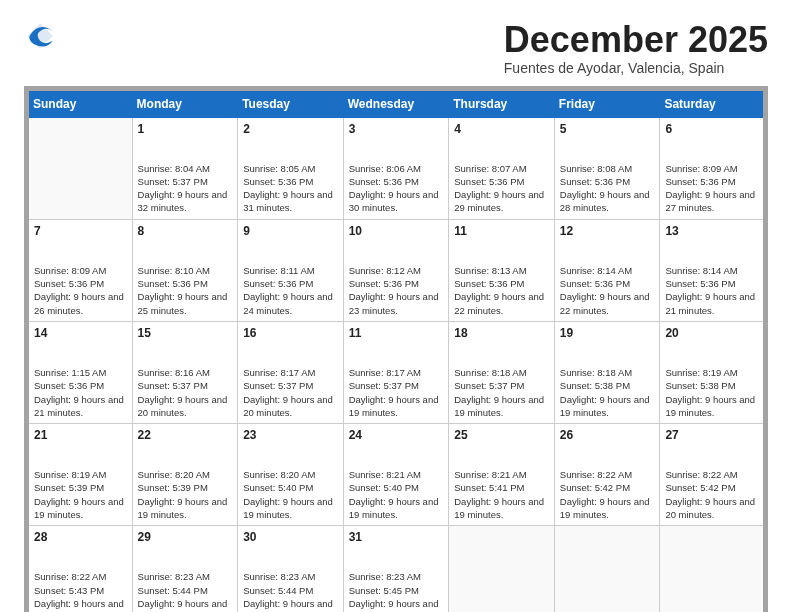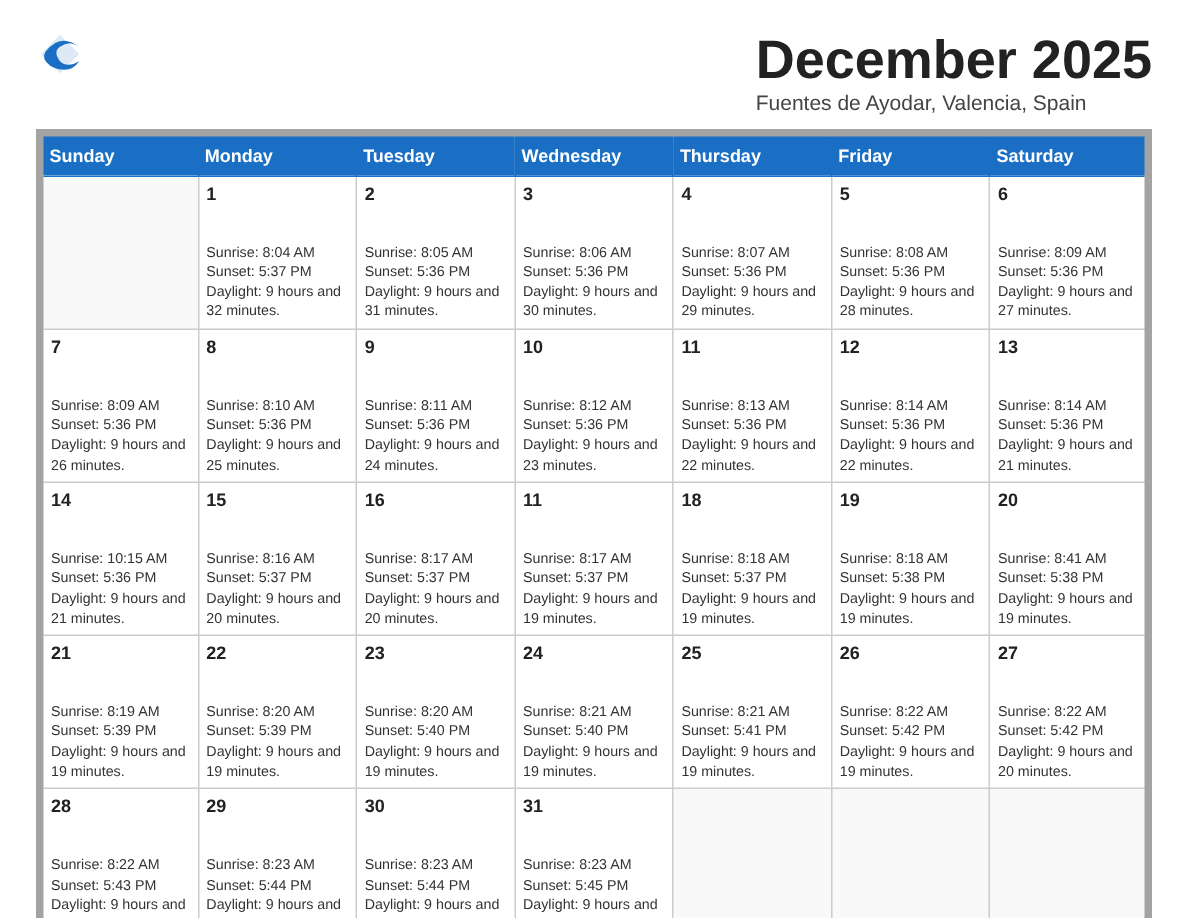--- a/index.html
+++ b/index.html
@@ -217,21 +217,21 @@
             <span class="day-number">13</span>
             <div class="day-info">Sunrise: 8:14 AM
 Sunset: 5:36 PM
 Daylight: 9 hours
 and 21 minutes.</div>
           </td>
         </tr>
         <tr>
           <td>
             <span class="day-number">14</span>
-            <div class="day-info">Sunrise: 10:15 AM
+            <div class="day-info">Sunrise: 1:15 AM
 Sunset: 5:36 PM
 Daylight: 9 hours
 and 21 minutes.</div>
           </td>
           <td>
             <span class="day-number">15</span>
             <div class="day-info">Sunrise: 8:16 AM
 Sunset: 5:37 PM
 Daylight: 9 hours
 and 20 minutes.</div>
@@ -259,21 +259,21 @@
           </td>
           <td>
             <span class="day-number">19</span>
             <div class="day-info">Sunrise: 8:18 AM
 Sunset: 5:38 PM
 Daylight: 9 hours
 and 19 minutes.</div>
           </td>
           <td>
             <span class="day-number">20</span>
-            <div class="day-info">Sunrise: 8:41 AM
+            <div class="day-info">Sunrise: 8:19 AM
 Sunset: 5:38 PM
 Daylight: 9 hours
 and 19 minutes.</div>
           </td>
         </tr>
         <tr>
           <td>
             <span class="day-number">21</span>
             <div class="day-info">Sunrise: 8:19 AM
 Sunset: 5:39 PM

